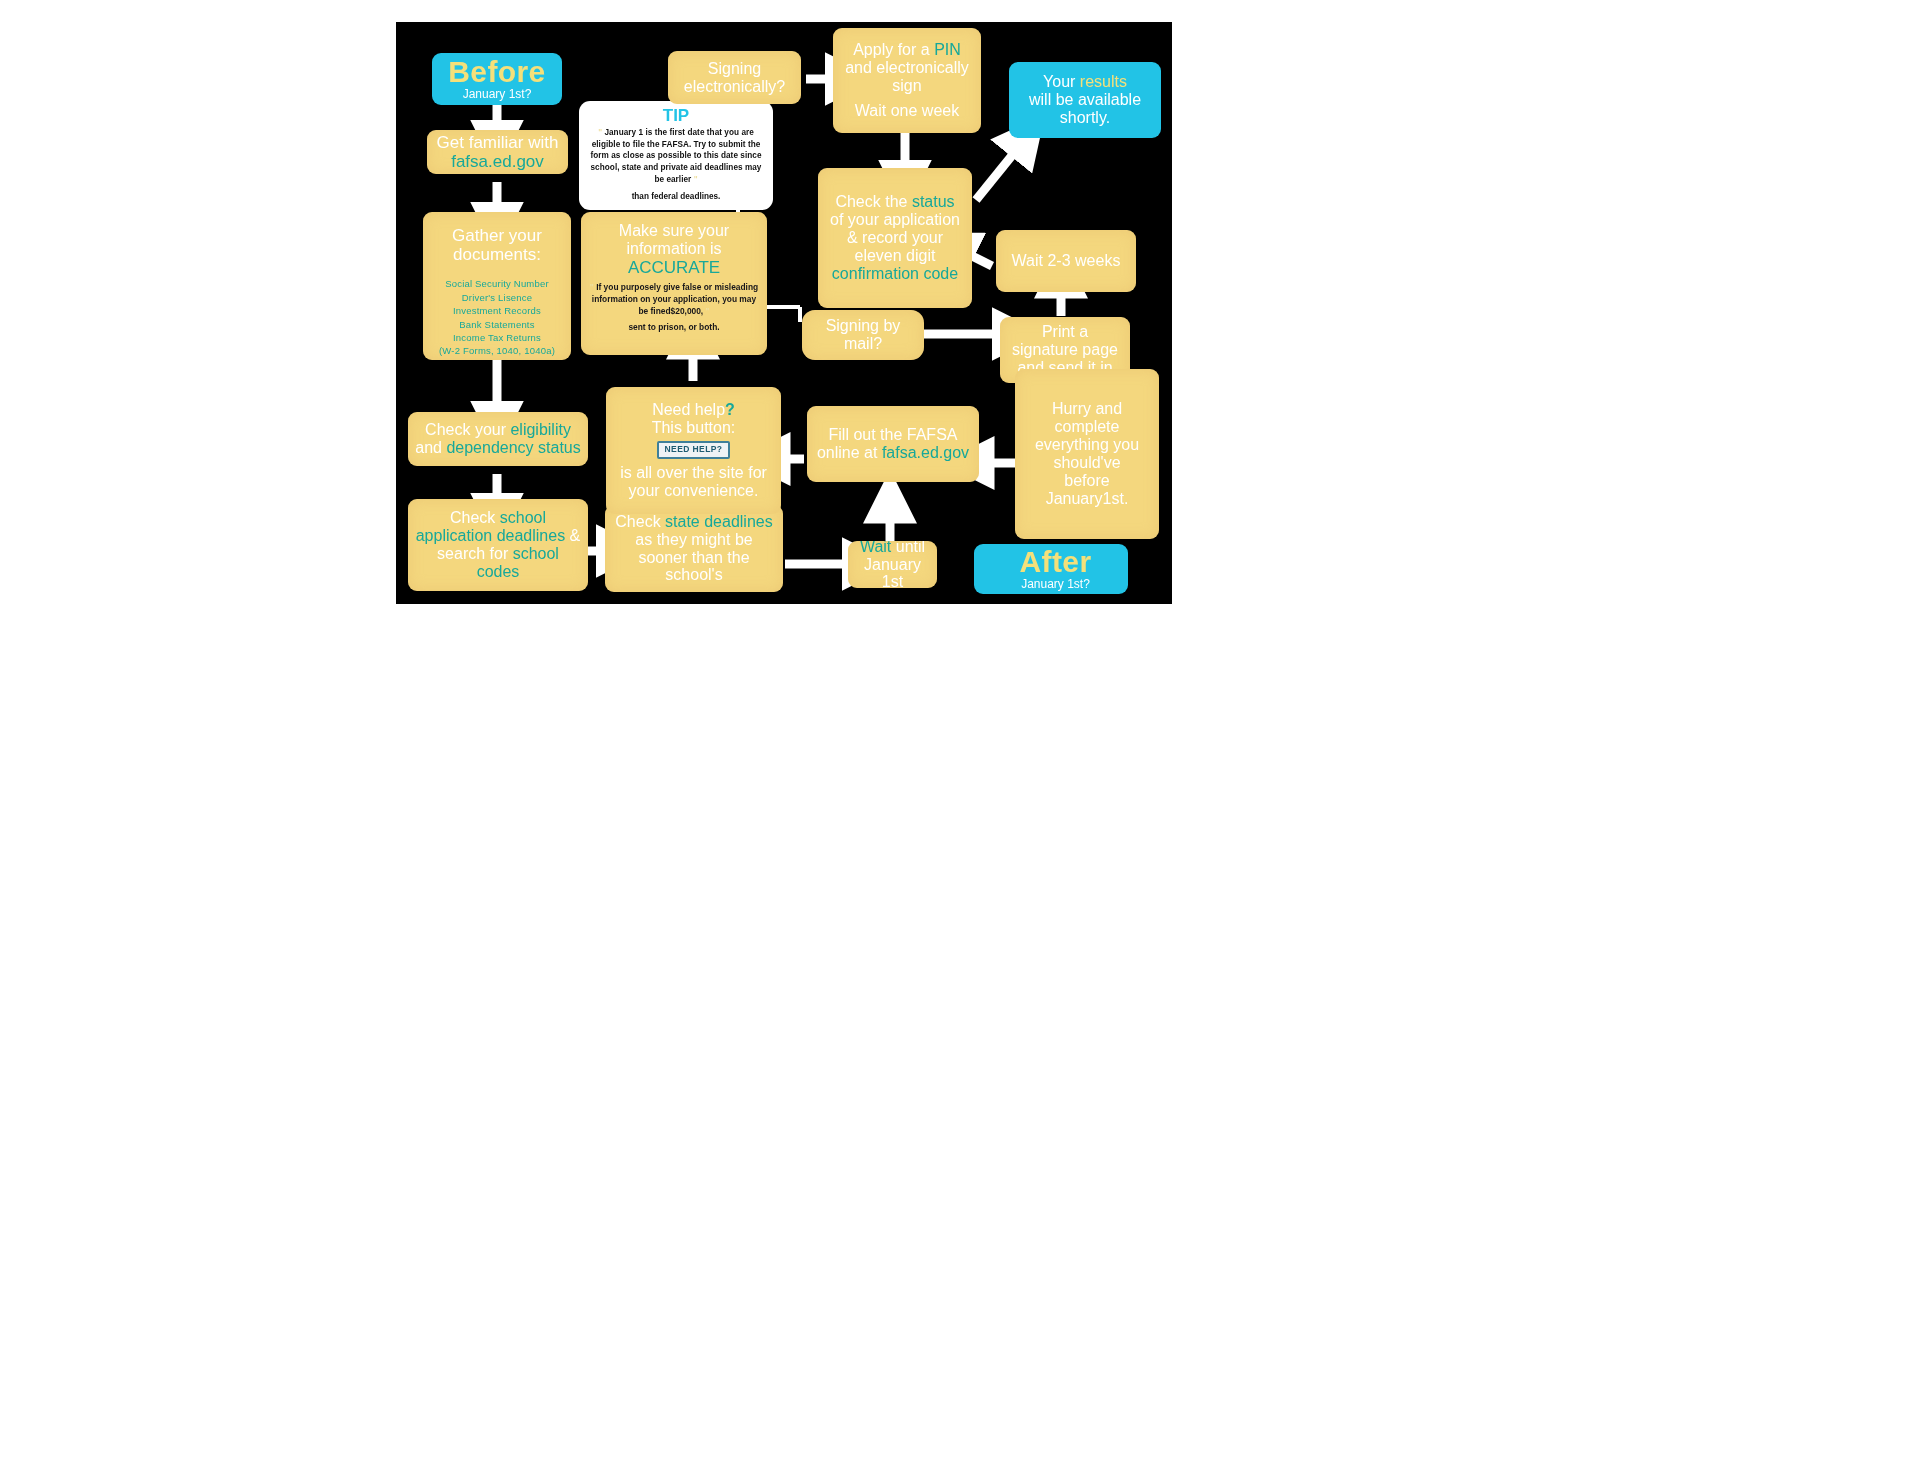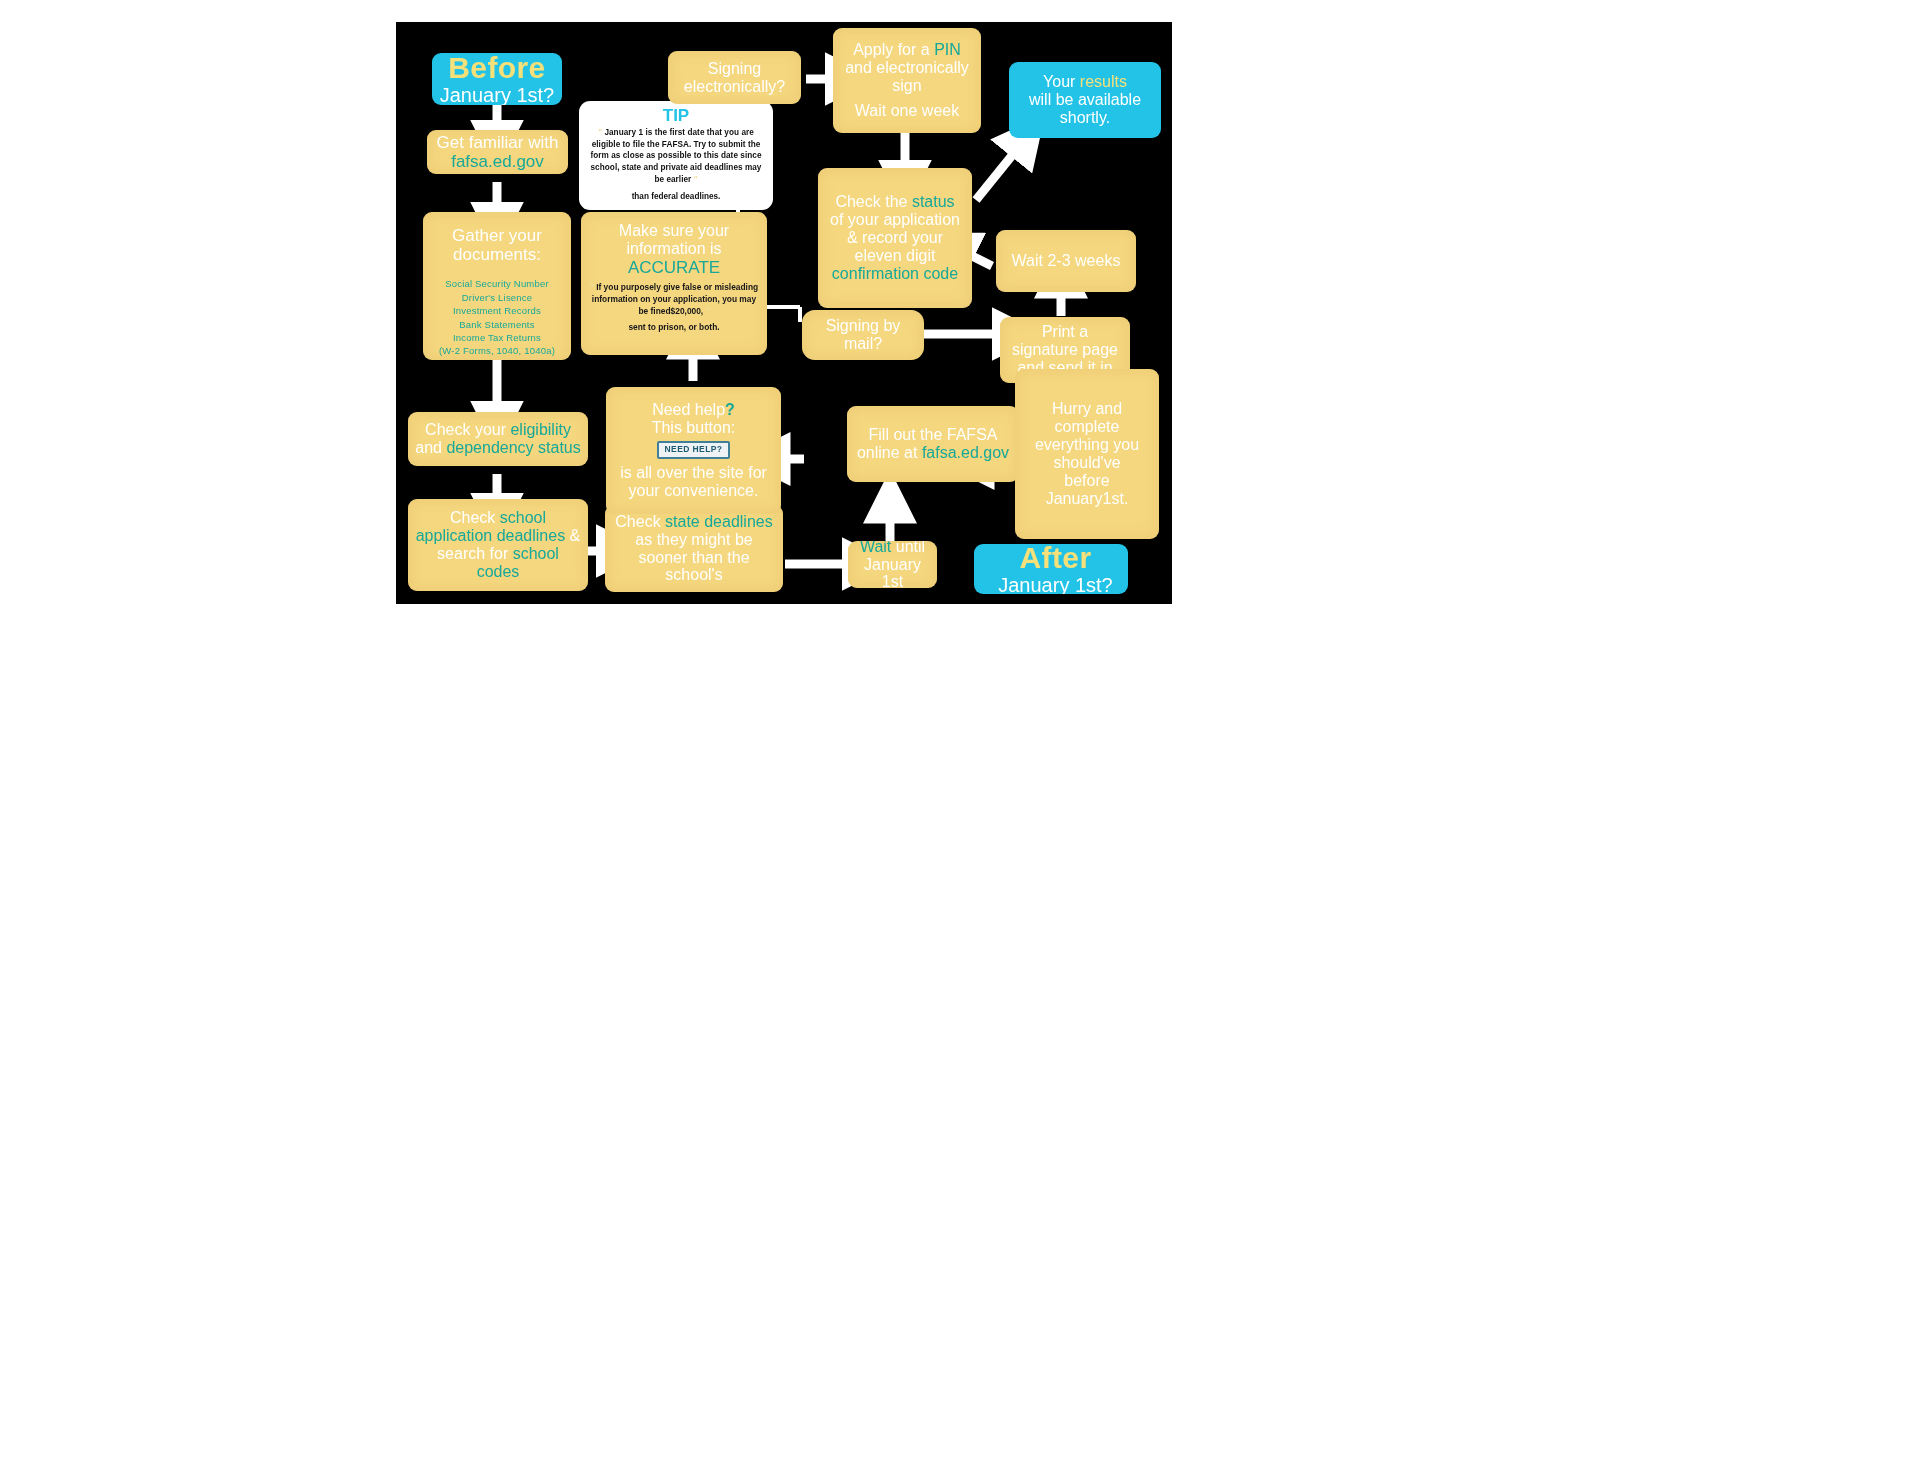--- a/index.html
+++ b/index.html
@@ -73,21 +73,21 @@
   }
 
   .big-title {
     font-weight: 700;
     font-size: 30px;
     letter-spacing: 0.4px;
     color: #f5e07a;
     line-height: 1.0;
   }
   .sub-title {
-    font-size: 20px;
+    font-size: 12px;
     color: #ffffff;
     line-height: 1.1;
     margin-top: 1px;
   }
 
   .t17 { font-size: 17px; }
   .t16 { font-size: 16px; }
 
   .doc-list {
     margin-top: 13px;
@@ -331,21 +331,21 @@
     <div class="node yellow t16" style="left:406px; top:288px; width:122px; height:50px;border-radius:13px;">
       <div>Signing by mail?</div>
     </div>
 
     <div class="node yellow t16" style="left:604px; top:295px; width:130px; height:66px;">
       <div>Print a</div>
       <div>signature page</div>
       <div>and send it in</div>
     </div>
 
-    <div class="node yellow t16" style="left:411px; top:384px; width:172px; height:76px;margin-left:40px;">
+    <div class="node yellow t16" style="left:411px; top:384px; width:172px; height:76px;">
       <div>Fill out the FAFSA</div>
       <div>
         <span>online at </span><span class="hl">fafsa.ed.gov</span>
       </div>
     </div>
 
     <div class="node yellow t16" style="left:619px; top:347px; width:144px; height:170px;">
       <div>Hurry and</div>
       <div>complete</div>
       <div>everything you</div>

